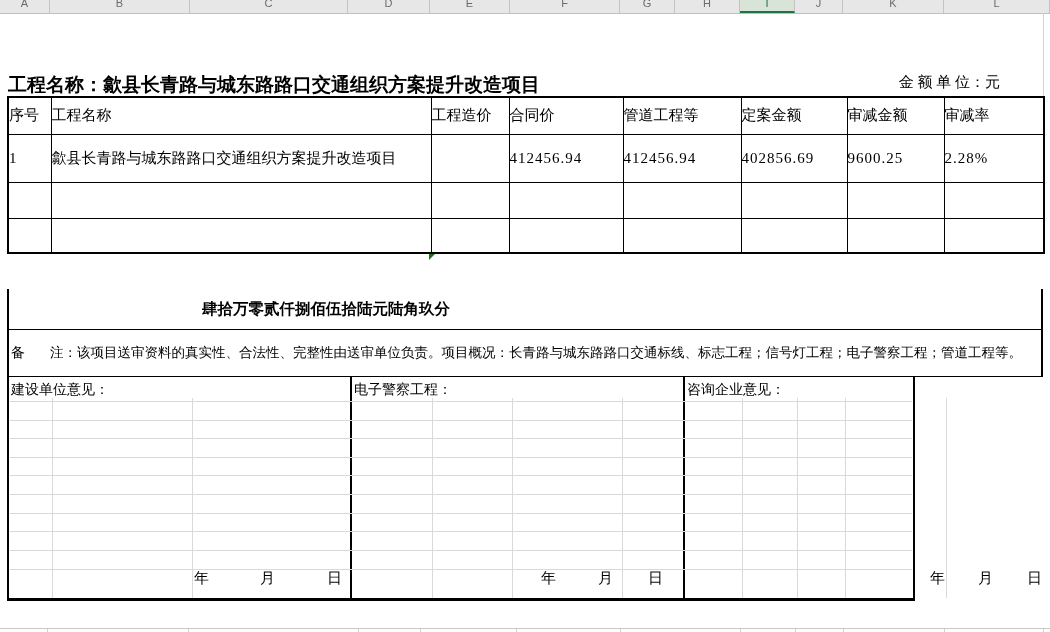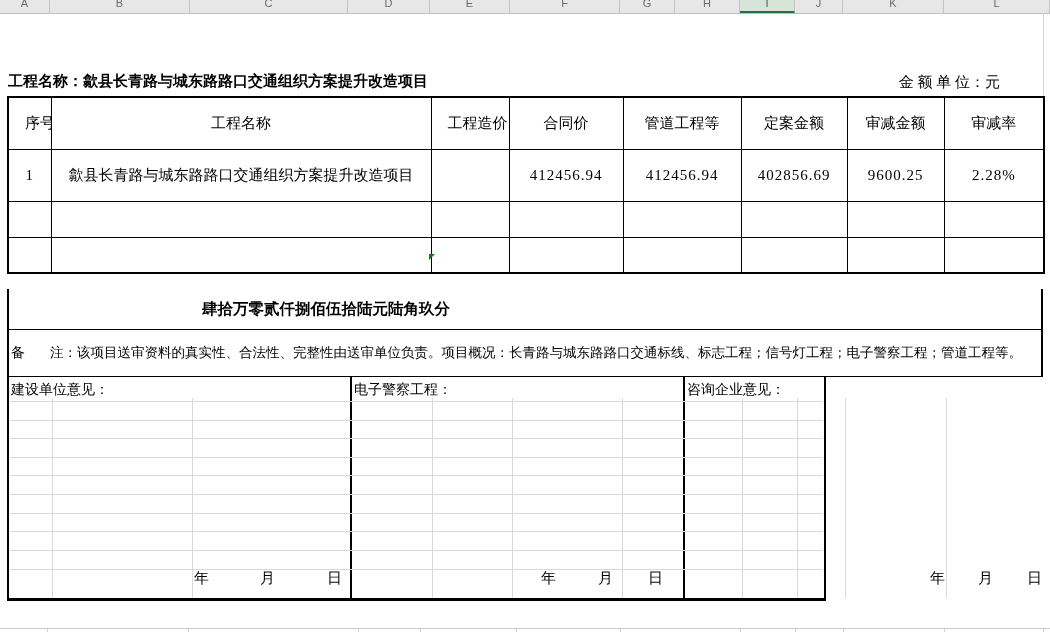--- a/index.html
+++ b/index.html
@@ -11,45 +11,45 @@
             font-family:"Liberation Sans","DejaVu Sans",sans-serif;}
   .colcell{position:relative;height:13px;box-sizing:border-box;border-right:1px solid #c3c3c3;
            display:flex;justify-content:center;align-items:flex-start;}
   .colcell span{font-size:11px;color:#6b6b6b;margin-top:-4px;line-height:14px;}
   .colcell.sel{background:#d9e4d9;border-bottom:2px solid #217346;}
   .colcell.sel span{color:#217346;}
   
   .title{position:absolute;left:0;top:22px;width:1050px;text-align:center;
          font-size:26px;font-weight:bold;letter-spacing:9px;white-space:pre;}
   .inforow{position:absolute;left:7px;top:67px;width:1036px;height:29px;}
-  .proj{position:absolute;left:1px;top:5px;font-size:15px;font-weight:bold;white-space:pre;}
+  .proj{position:absolute;left:1px;top:5px;font-size:19px;font-weight:bold;white-space:pre;}
   .unit{position:absolute;right:43px;top:6px;font-size:15px;white-space:pre;}
   
   table.main{position:absolute;left:7px;top:96px;width:1036px;border-collapse:collapse;
              table-layout:fixed;border:2px solid #000;}
-  table.main td{border:1px solid #000;padding:16px;font-size:15px;text-align:center;
+  table.main td{border:1px solid #000;padding:0;font-size:15px;text-align:left;
                 overflow:hidden;white-space:nowrap;}
   td.cl{text-align:left;padding-left:6px;}
   .num{font-family:"Liberation Serif","DejaVu Serif",serif;letter-spacing:1px;}
   
   .wordsrow{position:absolute;left:7px;top:289px;width:1036px;height:41px;box-sizing:border-box;
             border-left:2px solid #000;border-right:2px solid #000;border-bottom:1px solid #000;}
   .wordslabel{position:absolute;left:0;top:0;width:181px;height:100%;box-sizing:border-box;
               border-right:1px solid #000;display:flex;align-items:center;justify-content:center;
               font-size:15px;}
   .wordsvalue{position:absolute;left:193px;top:0;height:100%;display:flex;align-items:center;
               font-size:15.5px;font-weight:bold;white-space:nowrap;text-align:right;}
   
   .remarkrow{position:absolute;left:7px;top:330px;width:1036px;height:47px;box-sizing:border-box;
              border-left:2px solid #000;border-right:2px solid #000;border-bottom:1px solid #000;}
   .remarkrow .bei{position:absolute;left:2px;top:0;height:100%;display:flex;align-items:center;font-size:14px;}
   .remarkrow .txt{position:absolute;left:41px;top:0;height:100%;display:flex;align-items:center;
                   font-size:13.5px;white-space:nowrap;}
   
-  .opinions{position:absolute;left:7px;top:377px;width:819px;height:224px;box-sizing:border-box;
+  .opinions{position:absolute;left:7px;top:377px;width:908px;height:224px;box-sizing:border-box;
             border-left:2px solid #000;border-right:2px solid #000;border-bottom:3px solid #000;}
   .hline{position:absolute;left:1px;right:1px;height:1px;background:#d9d9d9;}
   .vline{position:absolute;top:21px;bottom:0;width:1px;background:#d9d9d9;}
   .divider{position:absolute;top:0;bottom:0;width:2px;background:#000;}
   .oplabel{position:absolute;top:4px;font-size:14px;white-space:nowrap;}
   .datechar{position:absolute;top:193px;font-size:15px;line-height:16px;}
   
   .sigrow{position:absolute;left:0;top:603px;width:1050px;height:25px;}
   .sig{position:absolute;top:5px;font-size:14px;white-space:nowrap;}
   .sliverline{position:absolute;left:0;top:628px;width:1050px;height:1px;background:#c8c8c8;}

